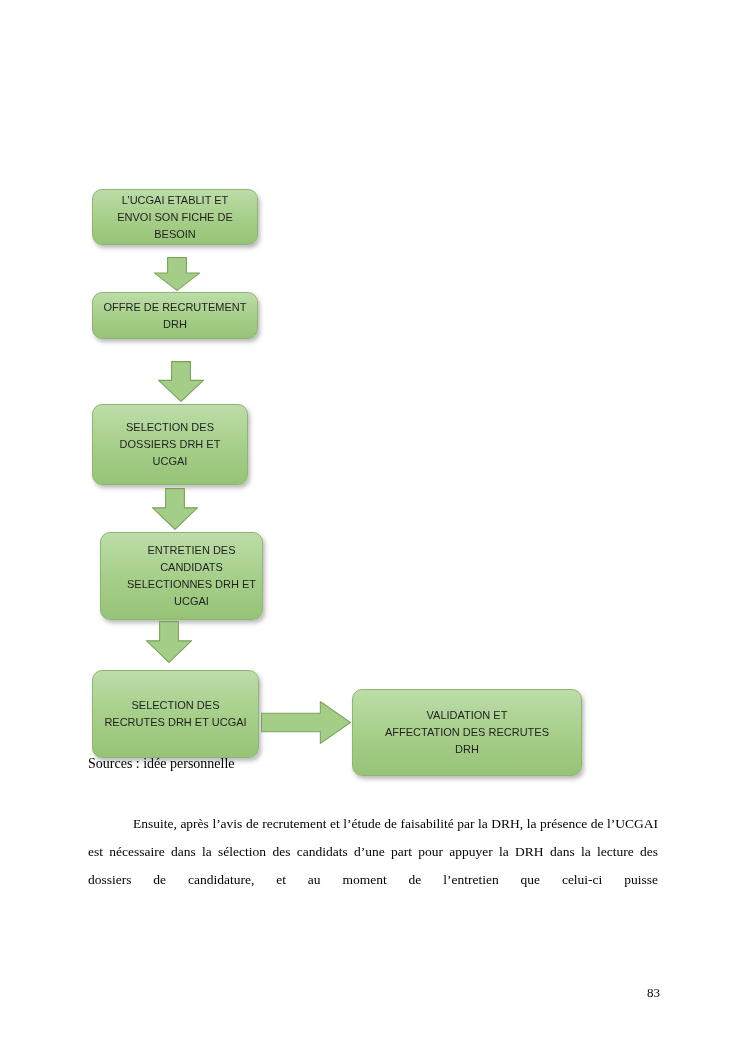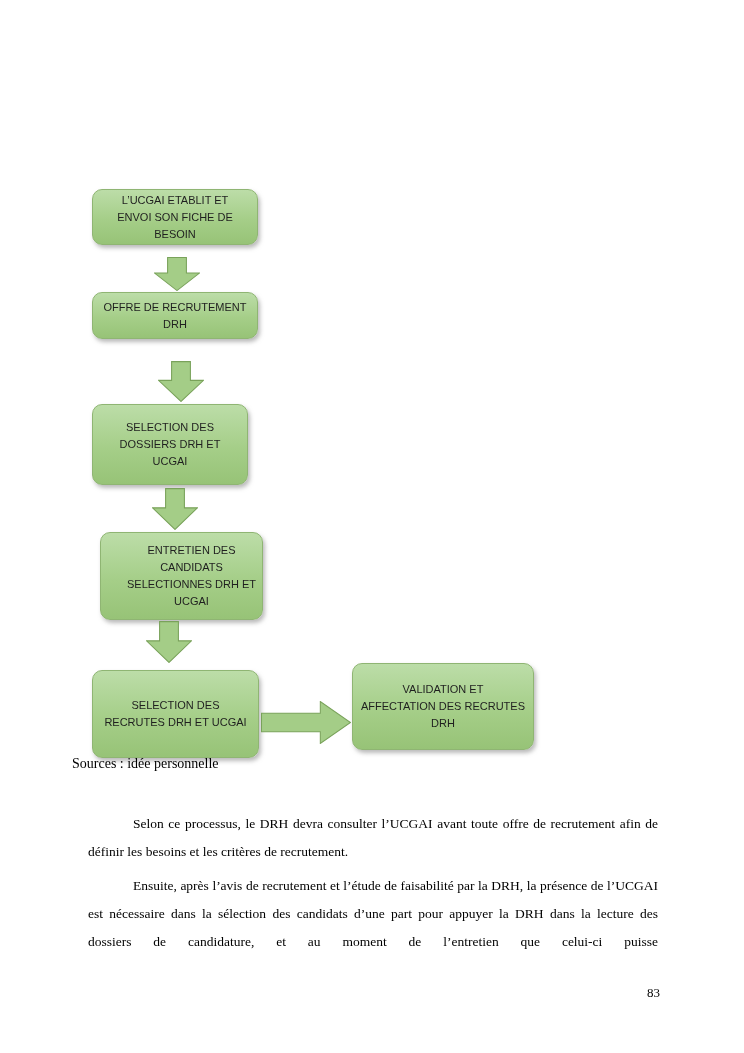--- a/index.html
+++ b/index.html
@@ -49,29 +49,29 @@
   }
   .flow-arrow {
     position: absolute;
   }
   .flow-arrow svg { display: block; width: 100%; height: 100%; }
   .box1 { left: 92px;  top: 189px; width: 166px; height: 56px; }
   .box2 { left: 92px;  top: 292px; width: 166px; height: 47px; }
   .box3 { left: 92px;  top: 404px; width: 156px; height: 81px; }
   .box4 { left: 100px; top: 532px; width: 163px; height: 88px; justify-content: flex-end; }
   .box5 { left: 92px;  top: 670px; width: 167px; height: 88px; }
-  .box6 { left: 352px; top: 663px; width: 182px; height: 87px; }
+  .box6 { left: 352px; top: 689px; width: 230px; height: 87px; }
   .arrow1 { left: 154px; top: 257px; width: 46px; height: 34px; }
   .arrow2 { left: 158px; top: 361px; width: 46px; height: 41px; }
   .arrow3 { left: 152px; top: 488px; width: 46px; height: 42px; }
   .arrow4 { left: 146px; top: 621px; width: 46px; height: 42px; }
   .arrowR { left: 261px; top: 701px; width: 90px; height: 43px; }
   .source-caption {
     position: absolute;
-    left: 72px;
+    left: 88px;
     top: 756px;
     font-size: 14px;
     color: #000000;
   }
   .body-text {
     position: absolute;
     left: 88px;
     top: 810px;
     width: 570px;
     font-size: 13.5px;
@@ -163,19 +163,18 @@
 
   <div class="flow-box box6">
     <div class="label">VALIDATION ET
 AFFECTATION DES RECRUTES
 DRH</div>
   </div>
 
   <div class="source-caption">Sources : idée personnelle</div>
 
   <div class="body-text">
-    <p>Selon ce processus, le DRH devra consulter l’UCGAI avant toute offre de recrutement afin de définir les besoins et les critères de recrutement.</p>
     <p class="continues">Ensuite, après l’avis de recrutement et l’étude de faisabilité par la DRH, la présence de l’UCGAI est nécessaire dans la sélection des candidats d’une part  pour appuyer  la DRH dans la lecture des dossiers de candidature, et au moment de l’entretien que celui-ci puisse</p>
   </div>
 
   <div class="page-number">83</div>
 
 </div>
 
 </body></html>

